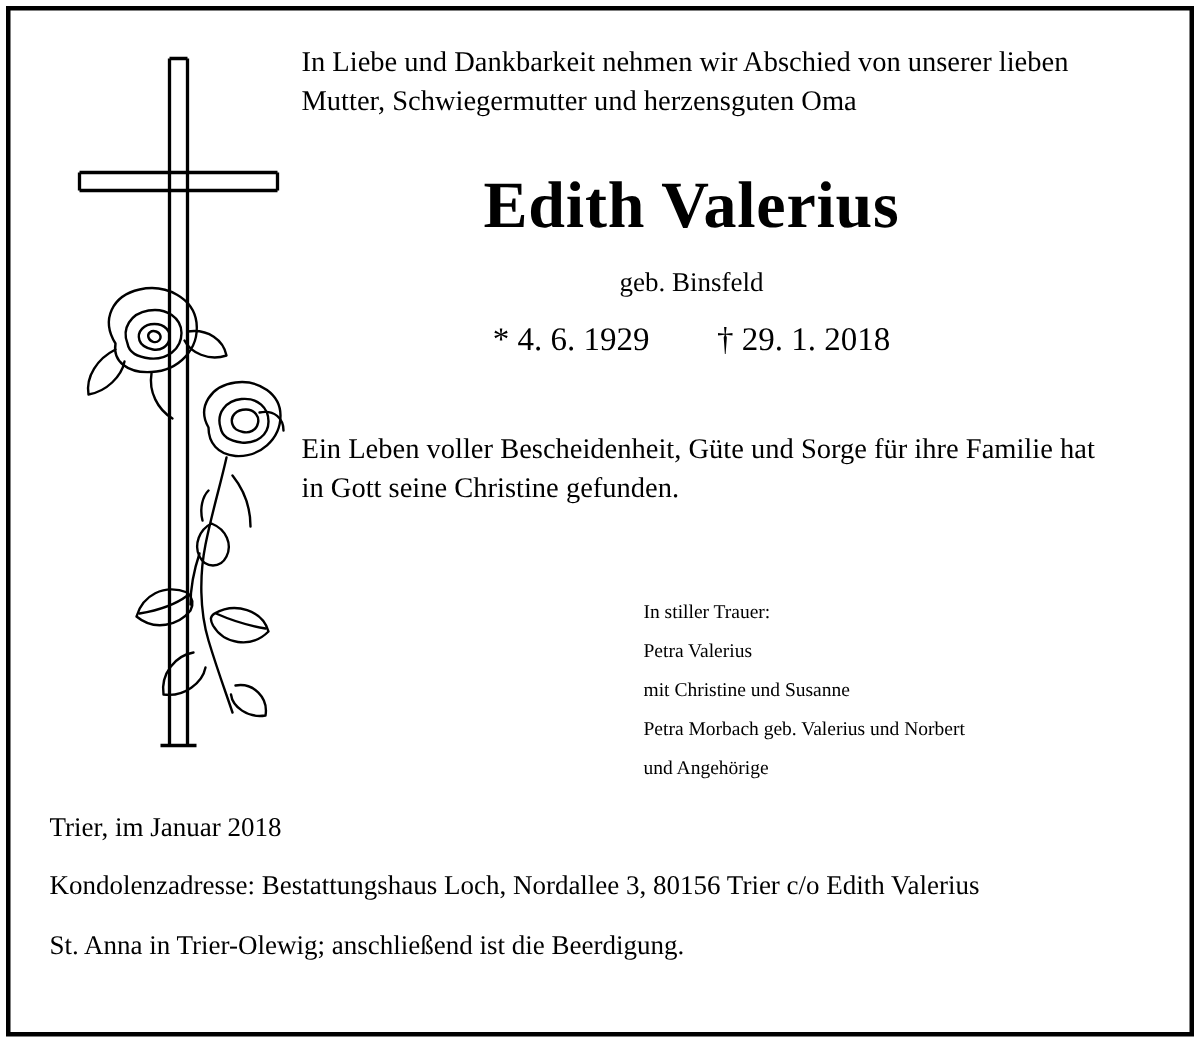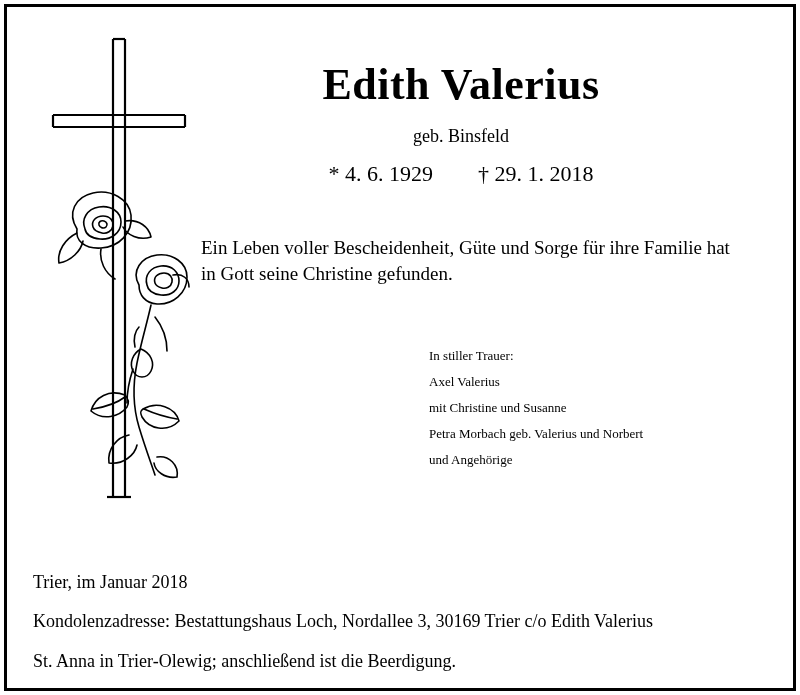--- a/index.html
+++ b/index.html
@@ -104,21 +104,21 @@
     padding-left: 228px;
   }
   .mourners .line {
     display: block;
     white-space: nowrap;
   }
   
   .lower {
     position: absolute;
     left: 26px;
-    top: 563px;
+    top: 532px;
     width: 740px;
     font-size: 18px;
     line-height: 25px;
   }
   .lower .block {
     margin: 0 0 14px 0;
   }
   .lower .block:last-child {
     margin-bottom: 0;
   }
@@ -184,50 +184,52 @@
 
             <path d="M112 352 C108 364 106 376 106 386"></path>
             <path d="M134 300 C142 310 146 322 146 334"></path>
           </g>
         </svg>
       </div>
 
       <div class="text-col">
 
         <p class="intro">
+          <span class="line">In Liebe und Dankbarkeit nehmen wir Abschied von unserer lieben</span>
+          <span class="line">Mutter, Schwiegermutter und herzensguten Oma</span>
         </p>
 
         <div class="name">Edith Valerius</div>
 
         <div class="maiden">geb. Binsfeld</div>
 
         <div class="dates">
           <span>* 4. 6. 1929</span>
           <span class="sep"></span>
           <span>† 29. 1. 2018</span>
         </div>
 
         <p class="verse">
           <span class="line">Ein Leben voller Bescheidenheit, Güte und Sorge für ihre Familie hat</span>
           <span class="line">in Gott seine Christine gefunden.</span>
         </p>
 
         <div class="mourners">
           <span class="line">In stiller Trauer:</span>
-          <span class="line">Axel Valerius</span>
+          <span class="line">Petra Valerius</span>
           <span class="line">mit Christine und Susanne</span>
           <span class="line">Petra Morbach geb. Valerius und Norbert</span>
           <span class="line">und Angehörige</span>
         </div>
 
       </div>
     </div>
 
     <div class="lower">
       <div class="block">Trier, im Januar 2018</div>
-      <div class="block">Kondolenzadresse: Bestattungshaus Loch, Nordallee 3, 30169 Trier c/o Edith Valerius</div>
+      <div class="block">Kondolenzadresse: Bestattungshaus Loch, Nordallee 3, 80156 Trier c/o Edith Valerius</div>
       <div class="block funeral">
         <span class="line">St. Anna in Trier-Olewig; anschließend ist die Beerdigung.</span>
       </div>
     </div>
 
   </div>
 </div>
 
 </body></html>

